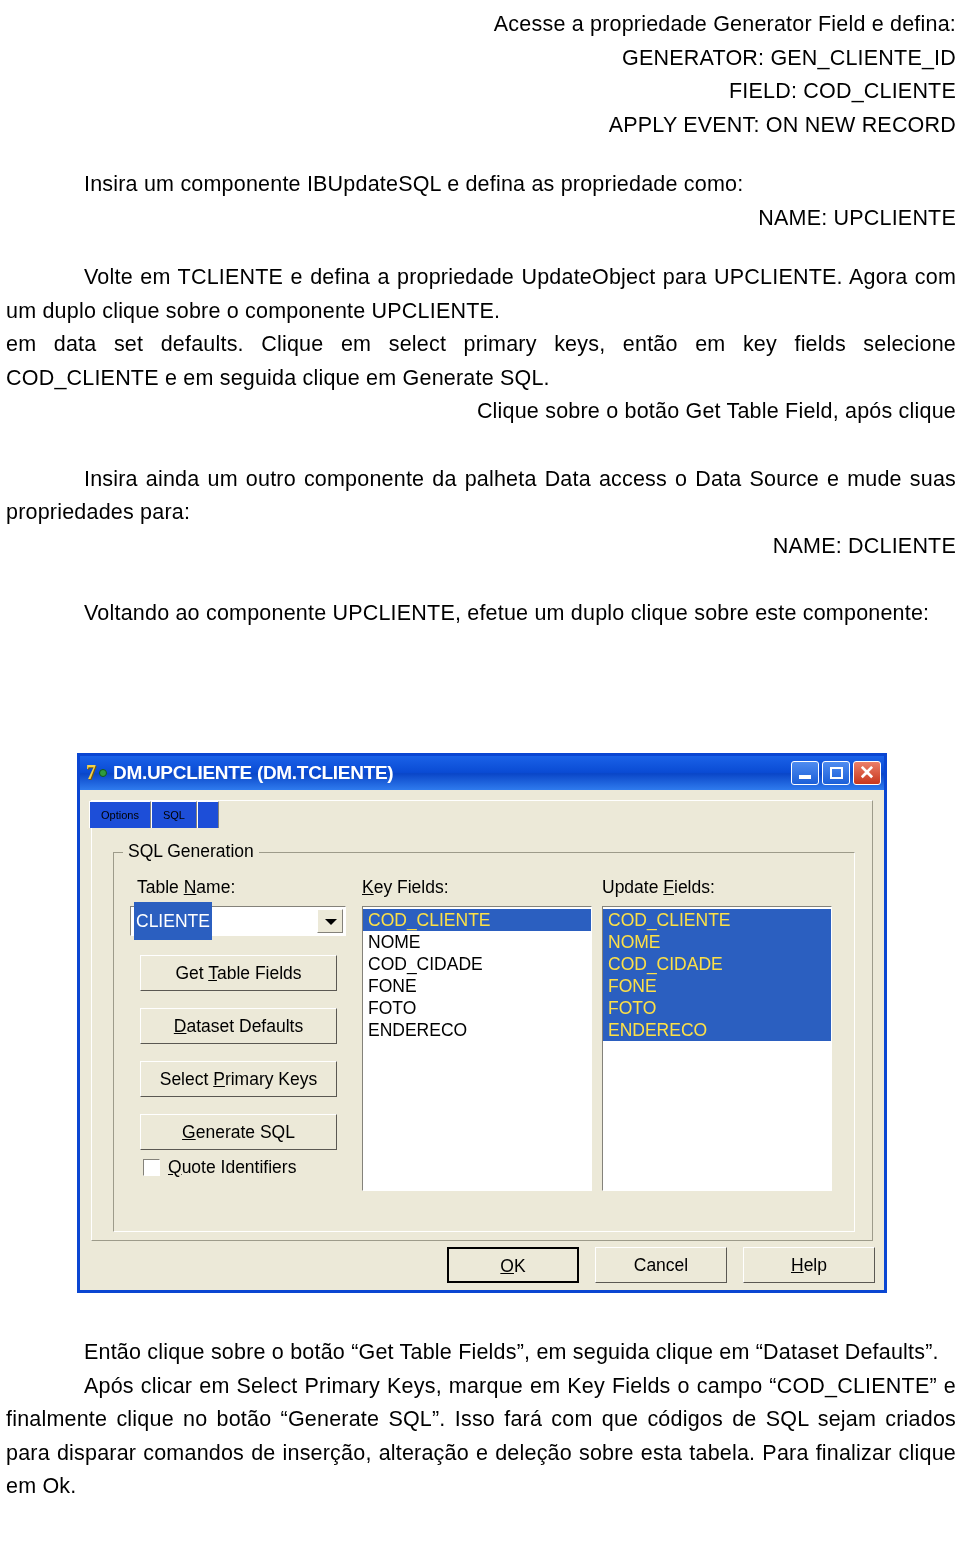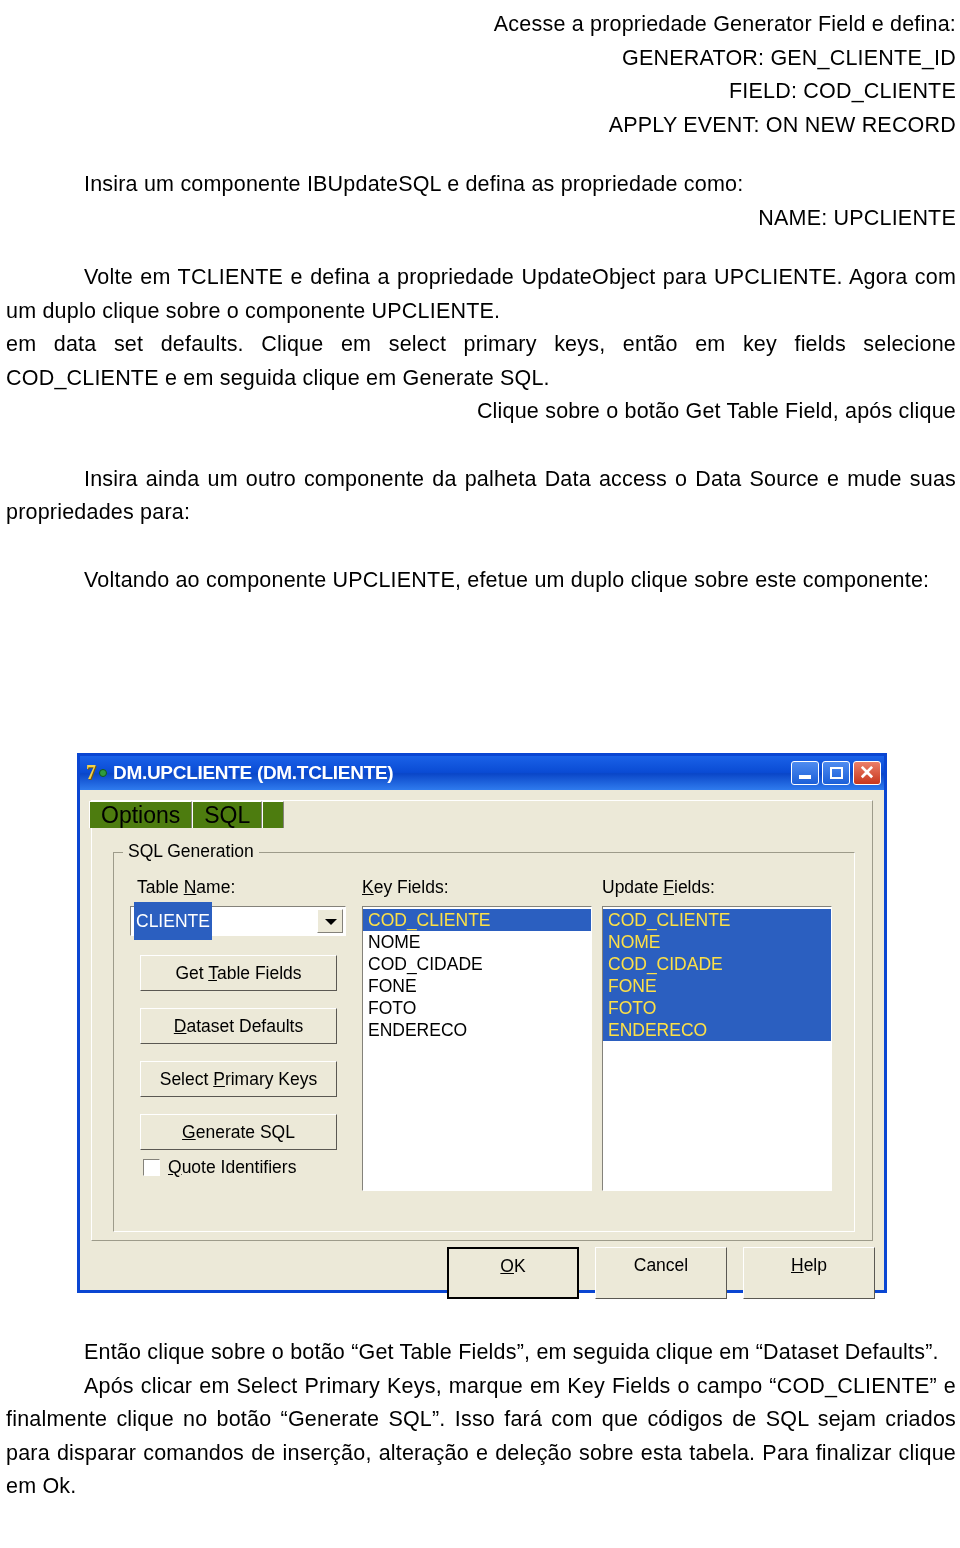--- a/index.html
+++ b/index.html
@@ -131,23 +131,23 @@
   .tabstrip {
     position: absolute;
     left: 9px; top: 45px;
     height: 27px;
     display: flex;
     align-items: flex-end;
   }
   .tab {
     height: 27px;
     padding: 0 11px;
-    font-size: 23px;
+    font-size: 11px;
     line-height: 27px;
-    background: #4d7c0f;
+    background: #1d4ed8;
     border: 1px solid #ffffff;
     border-bottom: none;
     border-right-color: #84827A;
     box-sizing: border-box;
     color: #000;
     white-space: nowrap;
   }
   .tab.blank { width: 22px; padding: 0; }
 
   
@@ -262,21 +262,21 @@
     white-space: nowrap;
     color: #000;
   }
   .listitem.sel {
     background: #2B5FC0;
     color: #fde047;
   }
   .fbtn {
     position: absolute;
     top: 0;
-    width: 132px; height: 52px;
+    width: 132px; height: 36px;
     background: #ECE9D8;
     border: 1px solid #ffffff;
     border-right-color: #5A5852;
     border-bottom-color: #5A5852;
     box-sizing: border-box;
     font-size: 17.5px;
     line-height: 34px;
     text-align: center;
   }
   .fbtn.default { border: 2px solid #000000; }
@@ -300,20 +300,21 @@
 
   <div class="spacer-md"></div>
 
   <p class="para indent">Volte em TCLIENTE e defina a propriedade UpdateObject para UPCLIENTE. Agora com um duplo clique sobre o componente UPCLIENTE.</p>
   <p class="para">em data set defaults. Clique em select primary keys, então em key fields selecione COD_CLIENTE e em seguida clique em Generate SQL.</p>
   <p class="para noj pad-l2">Clique sobre o botão Get Table Field, após clique</p>
 
   <div class="spacer-lg"></div>
 
   <p class="para indent">Insira ainda um outro componente da palheta Data access o Data Source e mude suas propriedades para:</p>
+  <p class="para noj pad-l">NAME: DCLIENTE</p>
 
   <div class="spacer-lg"></div>
 
   <p class="para indent">Voltando ao componente UPCLIENTE,  efetue um duplo clique sobre este componente:</p>
 </div>
 
 <div class="dialog">
 
   <div class="titlebar">
     <span class="title-icon">

